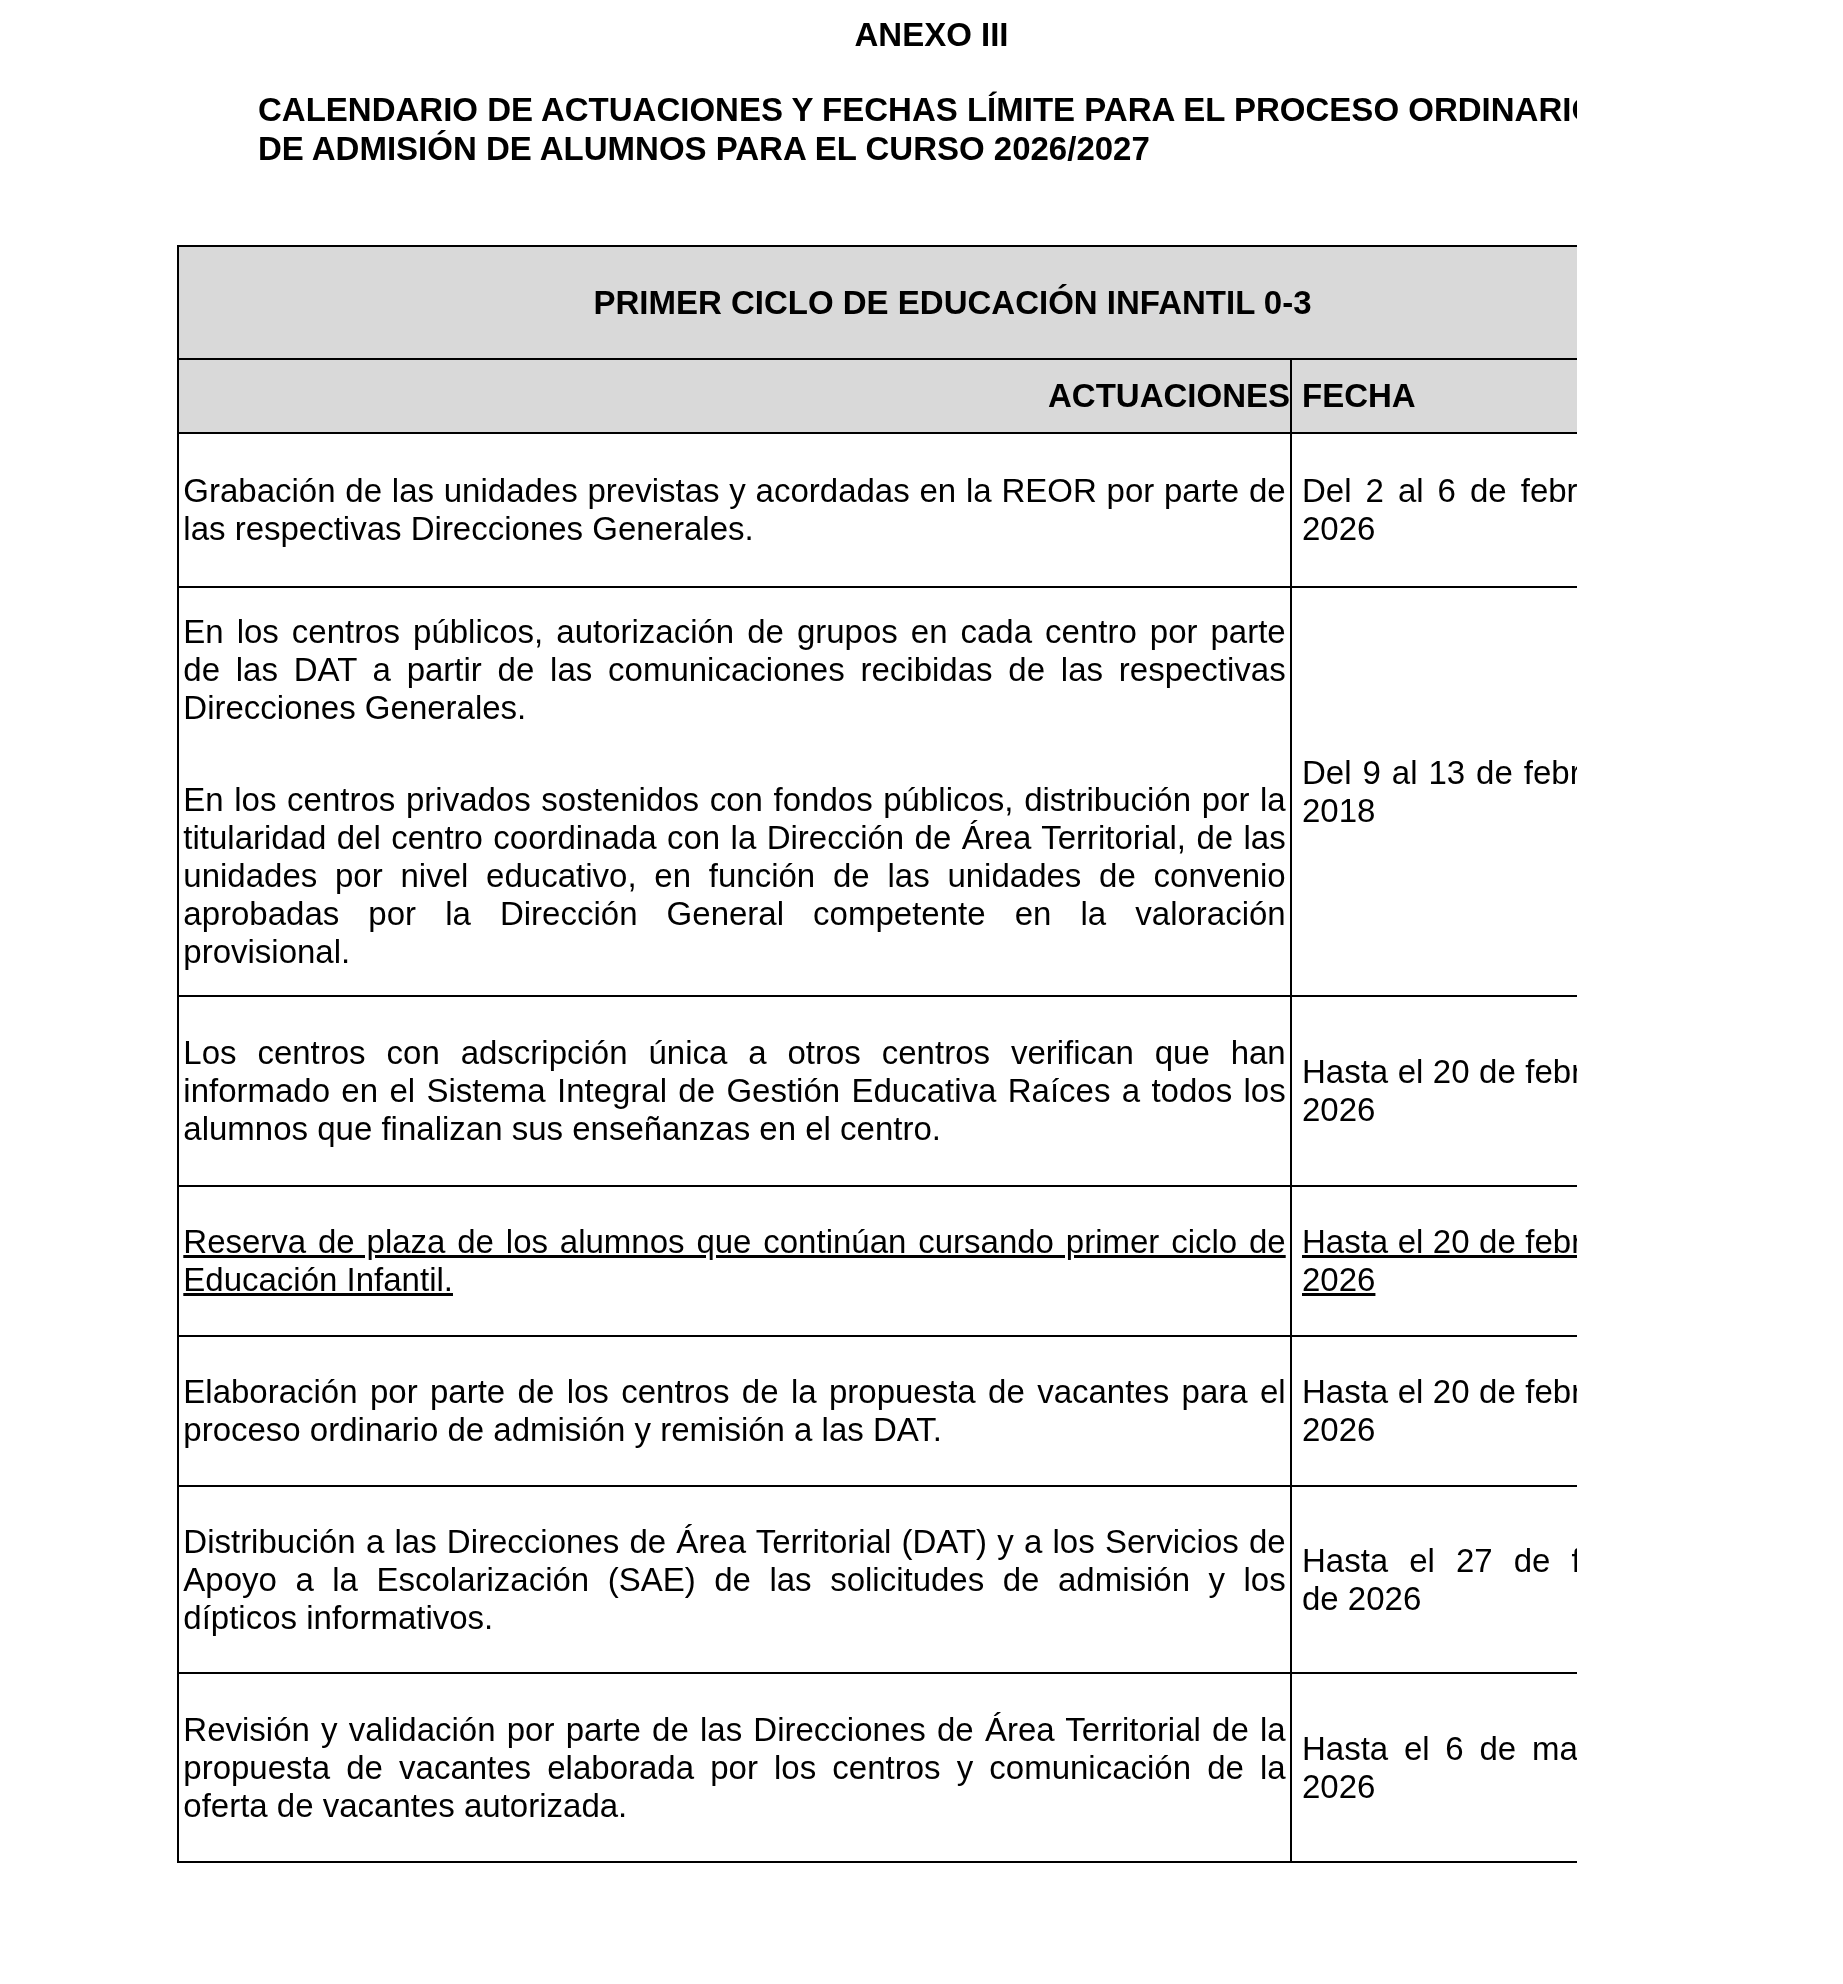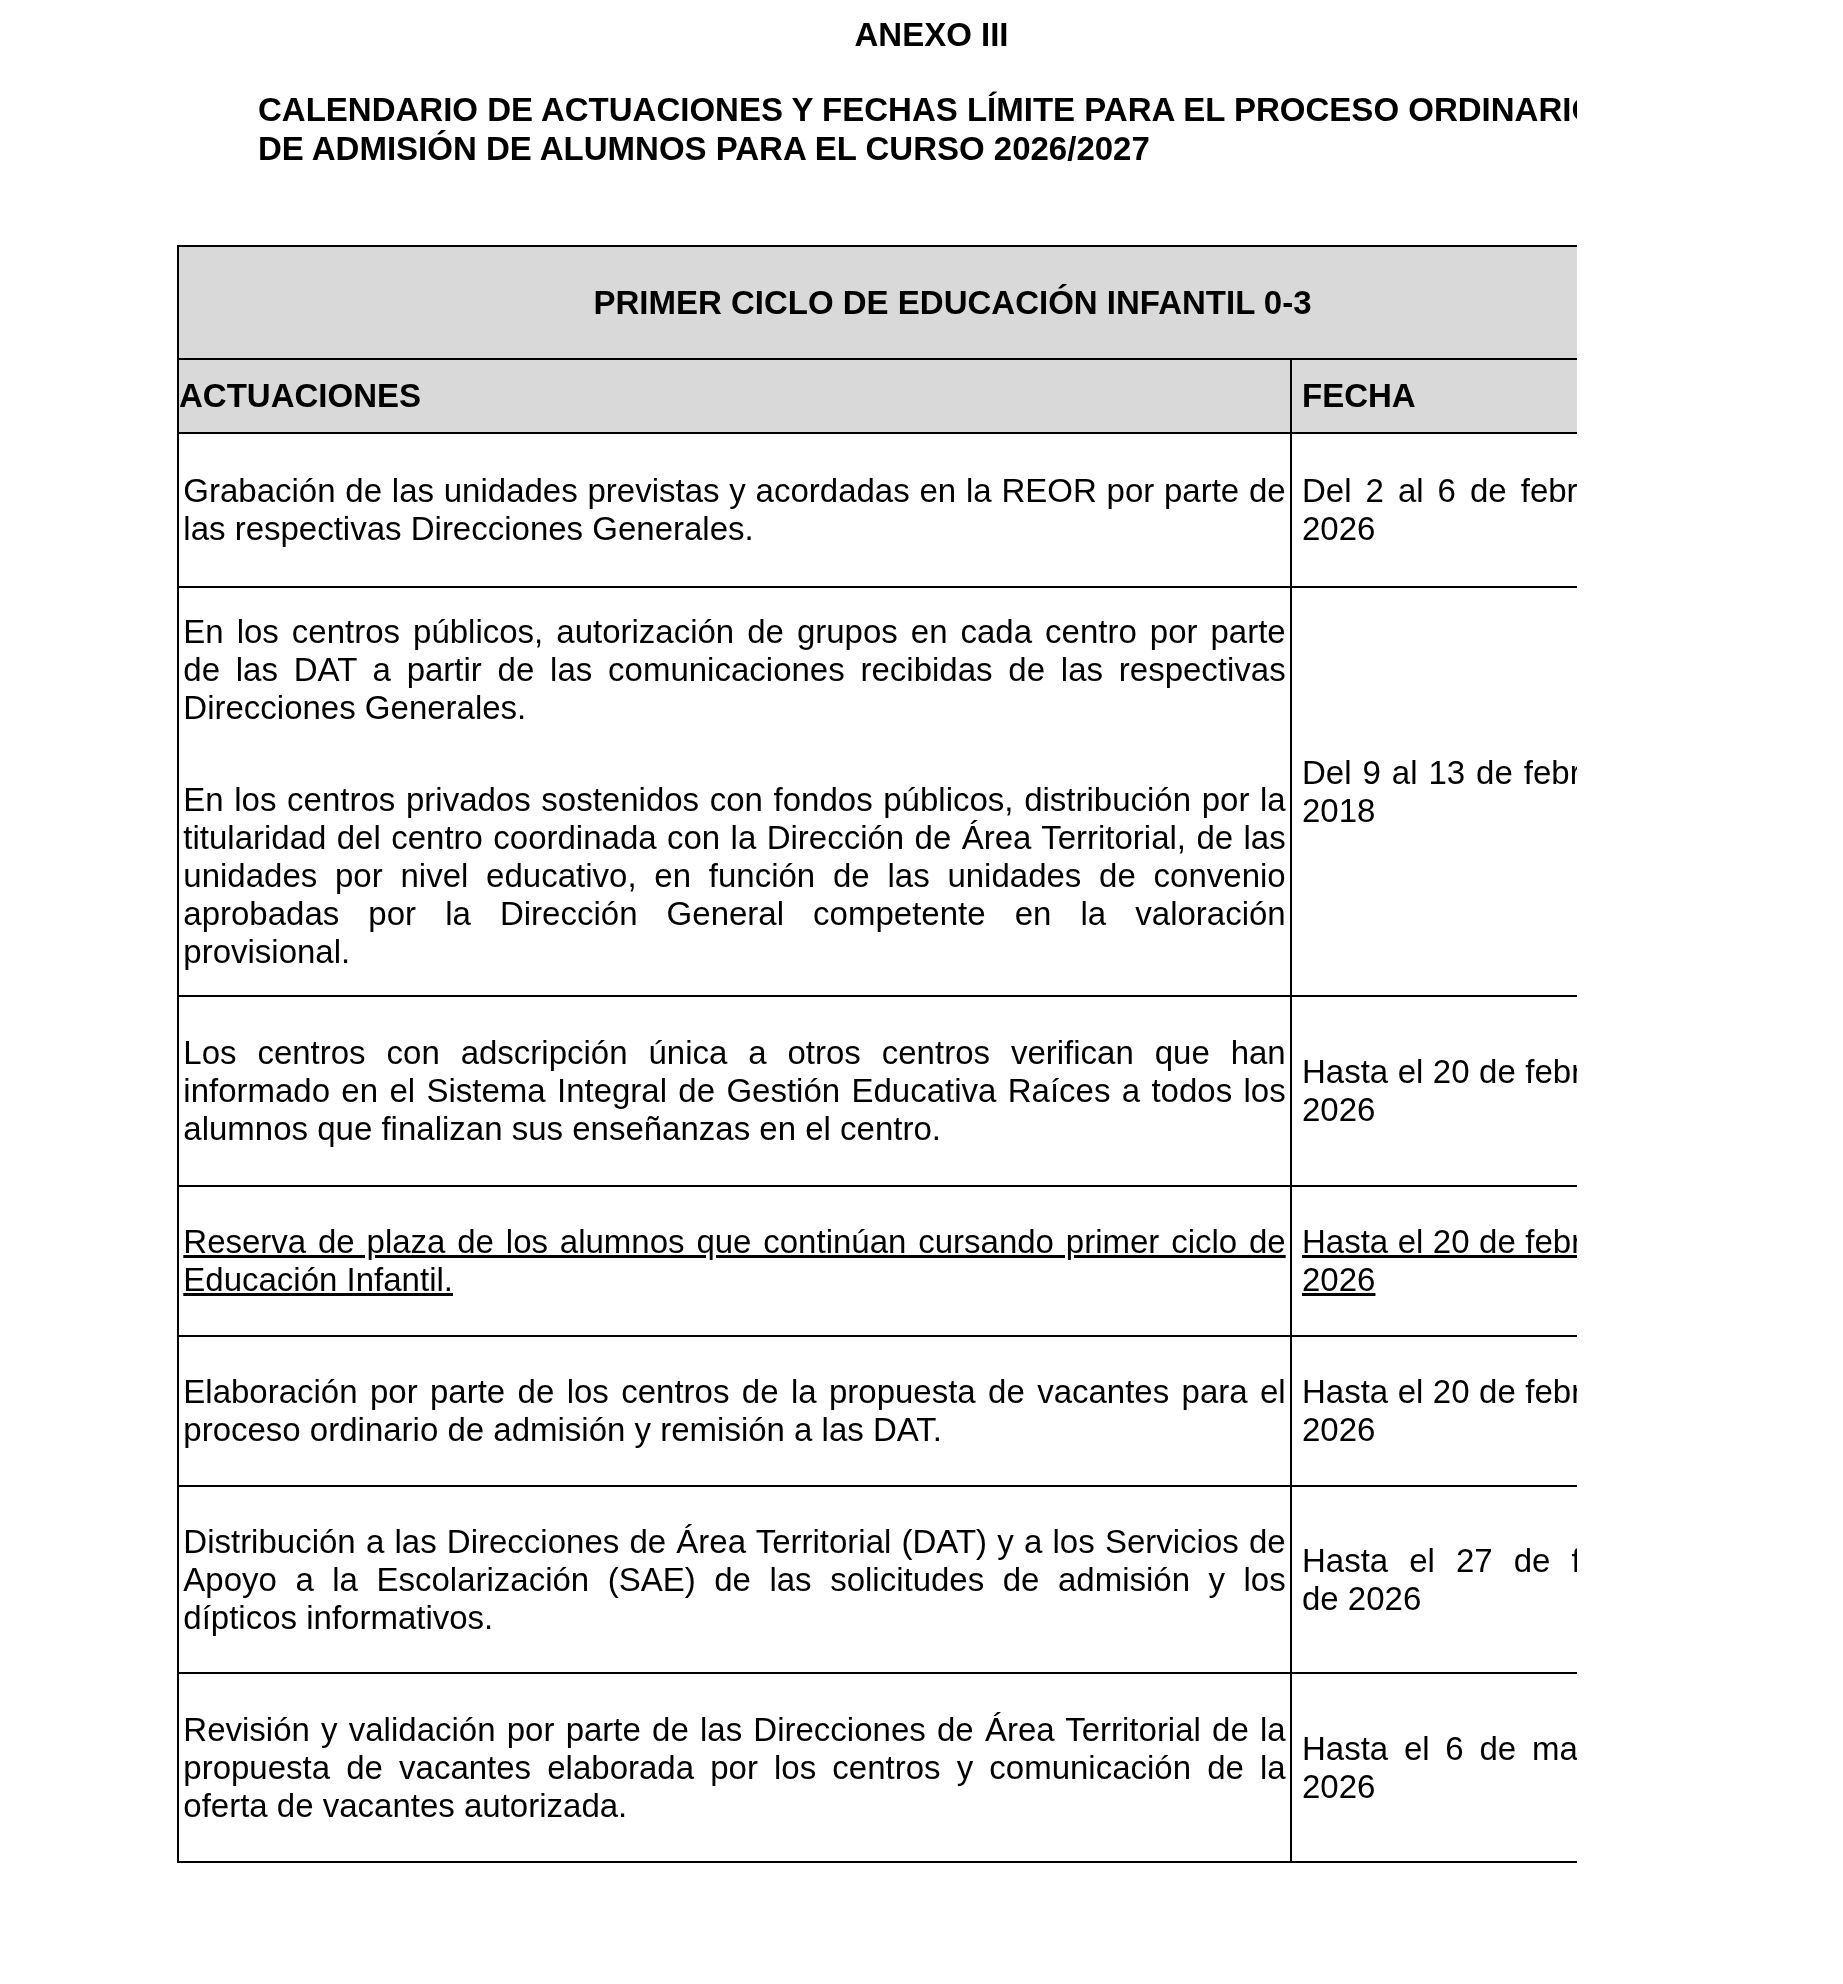--- a/index.html
+++ b/index.html
@@ -55,21 +55,21 @@
   td.section-cell {
     background: #d9d9d9;
     text-align: center;
     font-weight: bold;
     height: 113px;
     padding-left: 41px;
   }
   tr.col-header-row { height: 40px; }
   td.col-header {
     background: #d9d9d9;
-    text-align: left;
+    text-align: right;
     font-weight: bold;
     padding: 0;
   }
   td.action-cell {
     padding: 0 4.3px;
     text-align: justify;
   }
   td.action-cell p {
     margin: 0;
     text-align: justify;

